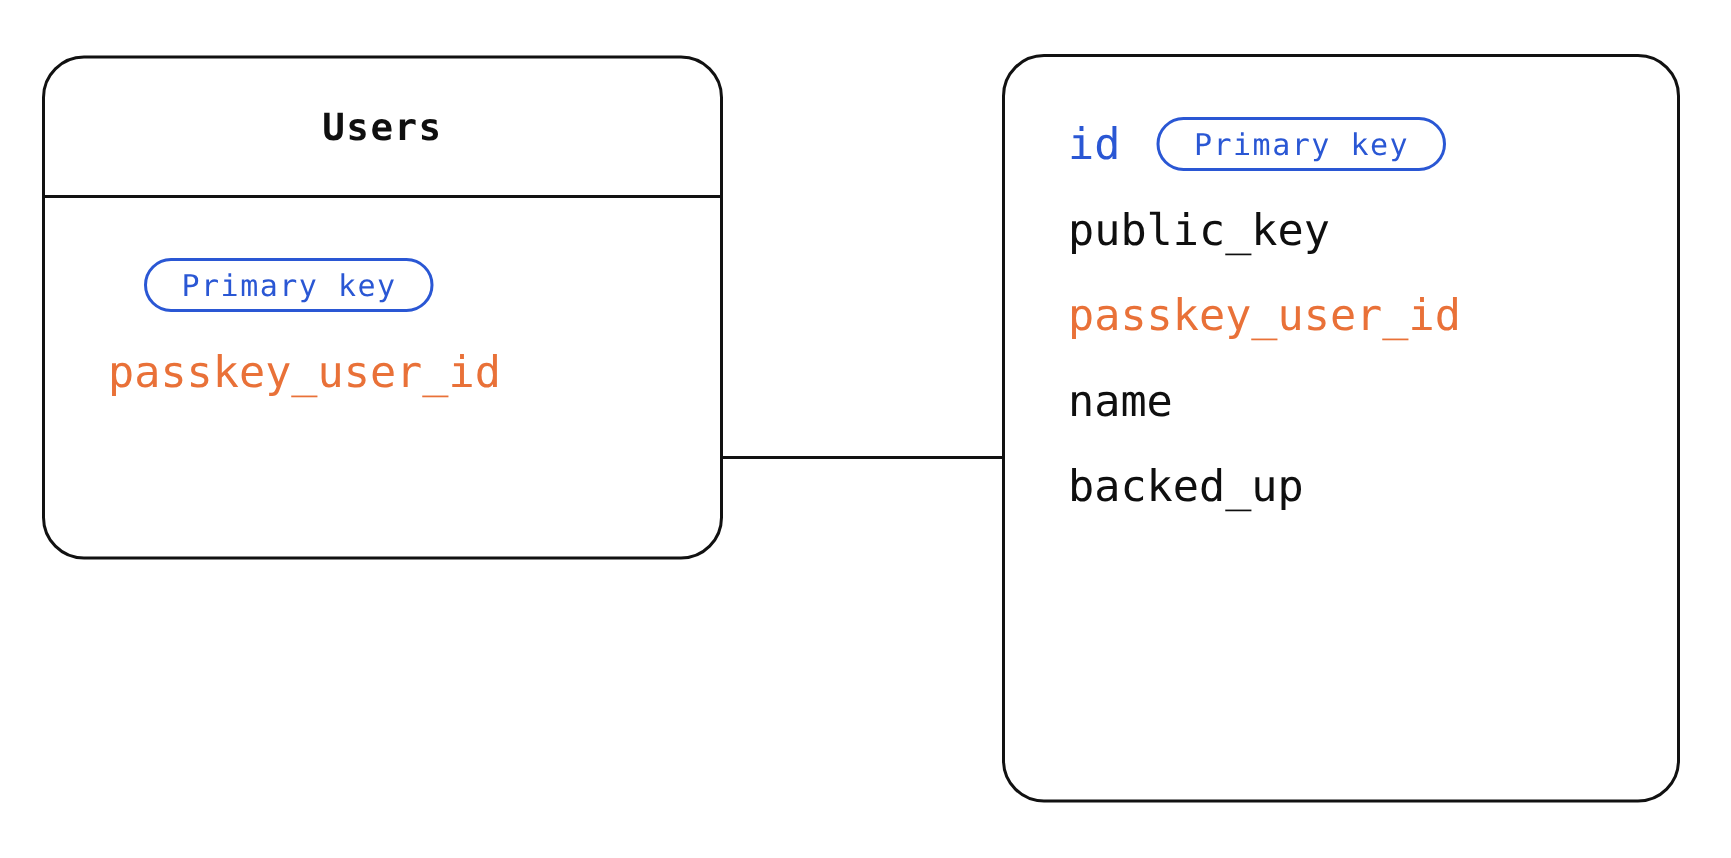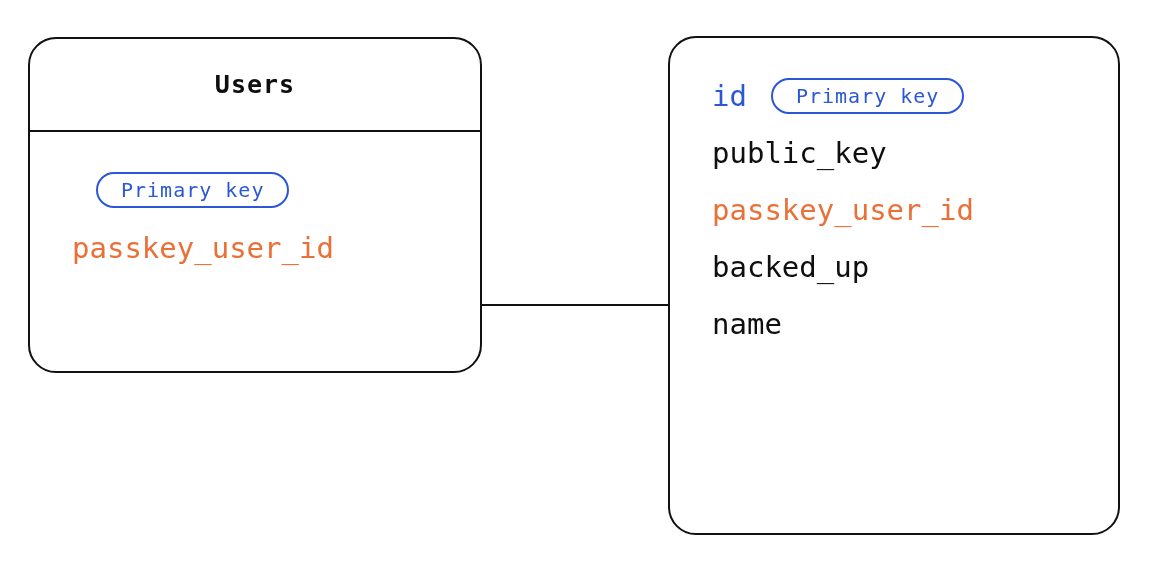--- a/index.html
+++ b/index.html
@@ -100,21 +100,21 @@
         <span class="col-primary">id</span>
         <span class="pk-badge">Primary key</span>
       </div>
       <div class="column-row">
         <span class="col-normal">public_key</span>
       </div>
       <div class="column-row">
         <span class="col-foreign">passkey_user_id</span>
       </div>
       <div class="column-row">
-        <span class="col-normal">backed_up</span>
+        <span class="col-normal">name</span>
       </div>
       <div class="column-row">
-        <span class="col-normal">name</span>
+        <span class="col-normal">backed_up</span>
       </div>
     </div>
   </div>
 
 </div>
 
 </body></html>

